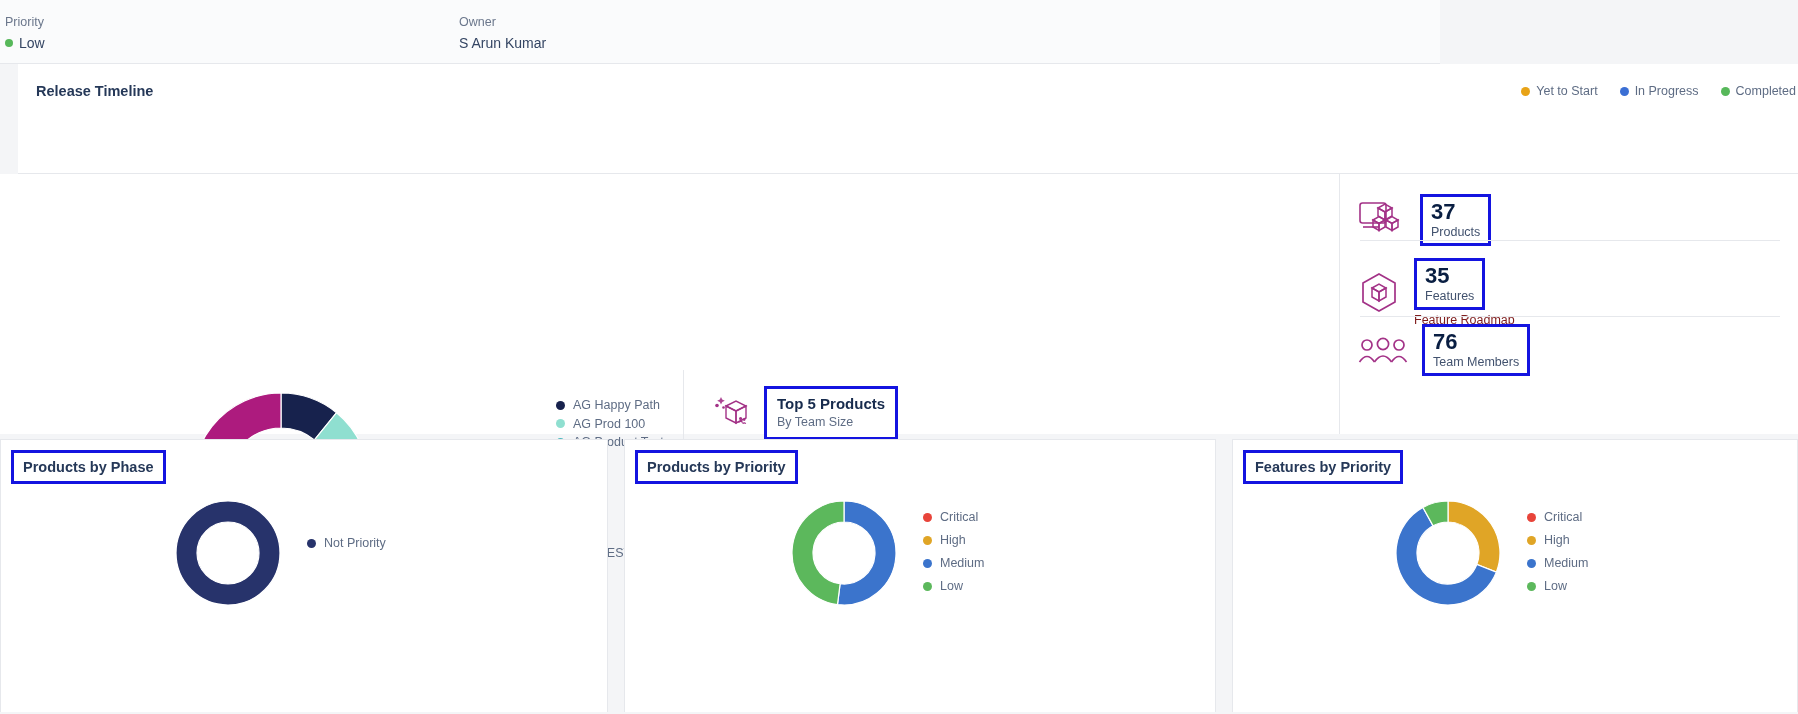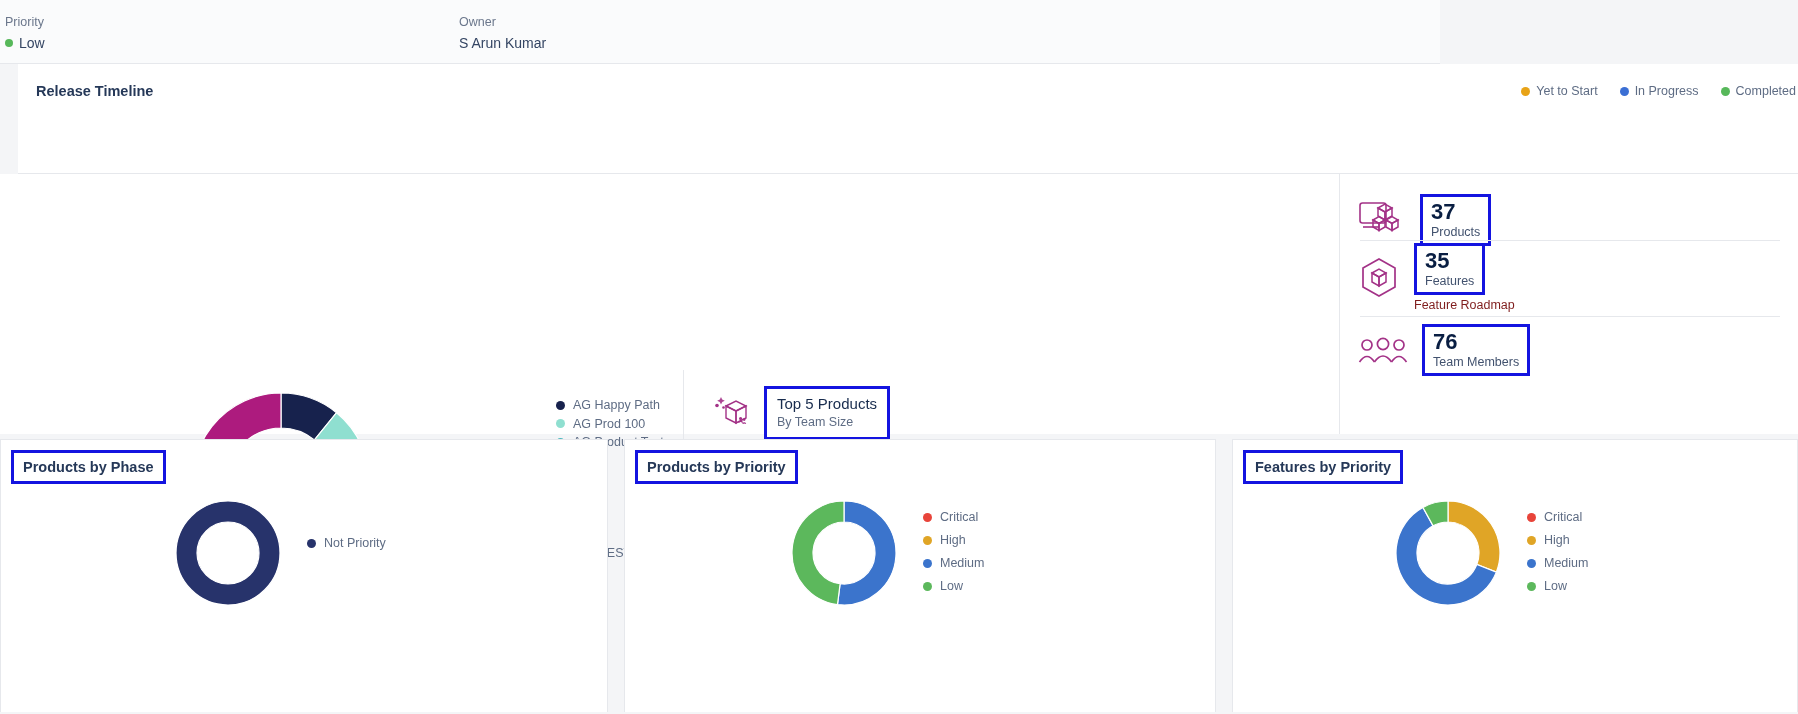--- a/index.html
+++ b/index.html
@@ -70,21 +70,21 @@
   .dl-item .dot { width:9px; height:9px; }
   .dl-pager { display:flex; align-items:center; gap:5px; font-size:11.5px; color:#8993a4; margin-top:2px; }
   .tri-up { width:0;height:0;border-left:5px solid transparent;border-right:5px solid transparent;border-bottom:7px solid #c1c7d0;}
   .tri-dn { width:0;height:0;border-left:5px solid transparent;border-right:5px solid transparent;border-top:7px solid #1414e0;}
 
   .vdiv { position:absolute; left:683px; top:196px; width:1px; height:208px; background:#e6e8ec; }
 
   
   .top5-head { position:absolute; left:712px; top:212px; display:flex; align-items:center; gap:10px;}
   .top5-txtbox { border:3px solid #1414e0; background:#fff; padding:5px 10px 7px 10px; }
-  .top5-title { font-size:15px; font-weight:normal; color:#172b4d; line-height:19px;}
+  .top5-title { font-size:15px; font-weight:bold; color:#172b4d; line-height:19px;}
   .top5-sub { font-size:12.5px; color:#5e6c84; line-height:16px; margin-top:1px;}
   .top5-list { position:absolute; left:712px; top:265px; width:432px; }
   .t5row { display:flex; align-items:center; justify-content:space-between;
     border-bottom:1px solid #e8eaee; height:27px; font-size:12.5px; color:#42526e; }
   .t5name { font-size:12.5px; color:#42526e; }
   .t5right { display:flex; align-items:center; gap:9px; }
   .t5count { font-size:12.5px; color:#42526e; min-width:8px; text-align:right;}
 
   
   .stat { position:absolute; display:flex; align-items:center; gap:14px; }
@@ -347,21 +347,21 @@
                   <path d="M15 22 v7 l6 3.4 v-7 Z"></path>
                   <path d="M27 22 v7 l-6 3.4 v-7 Z"></path>
                   <path d="M28 22 l6-3.4 6 3.4 -6 3.4 Z"></path>
                   <path d="M28 22 v7 l6 3.4 v-7 Z"></path>
                   <path d="M40 22 v7 l-6 3.4 v-7 Z"></path>
                 </g>
               </svg>
             </span>
             <span><span class="stat-box" style="display:inline-block"><span class="stat-num" style="display:block">37</span><span class="stat-lbl" style="display:block">Products</span></span></span>
           </div>
-          <div class="stat" style="left: 18px; top: 69px;">
+          <div class="stat" style="left: 18px; top: 84px;">
             <span>
               <svg width="42" height="44" viewBox="0 0 42 44">
                 <path d="M21 3 L37 12 L37 31 L21 40 L5 31 L5 12 Z" fill="none" stroke="#a33287" stroke-width="1.7"></path>
                 <g fill="none" stroke="#a33287" stroke-width="1.5">
                   <path d="M14 17 l7-4 7 4 -7 4 Z"></path>
                   <path d="M14 17 v9 l7 4 v-9 Z"></path>
                   <path d="M28 17 v9 l-7 4 v-9 Z"></path>
                 </g>
               </svg>
             </span>

